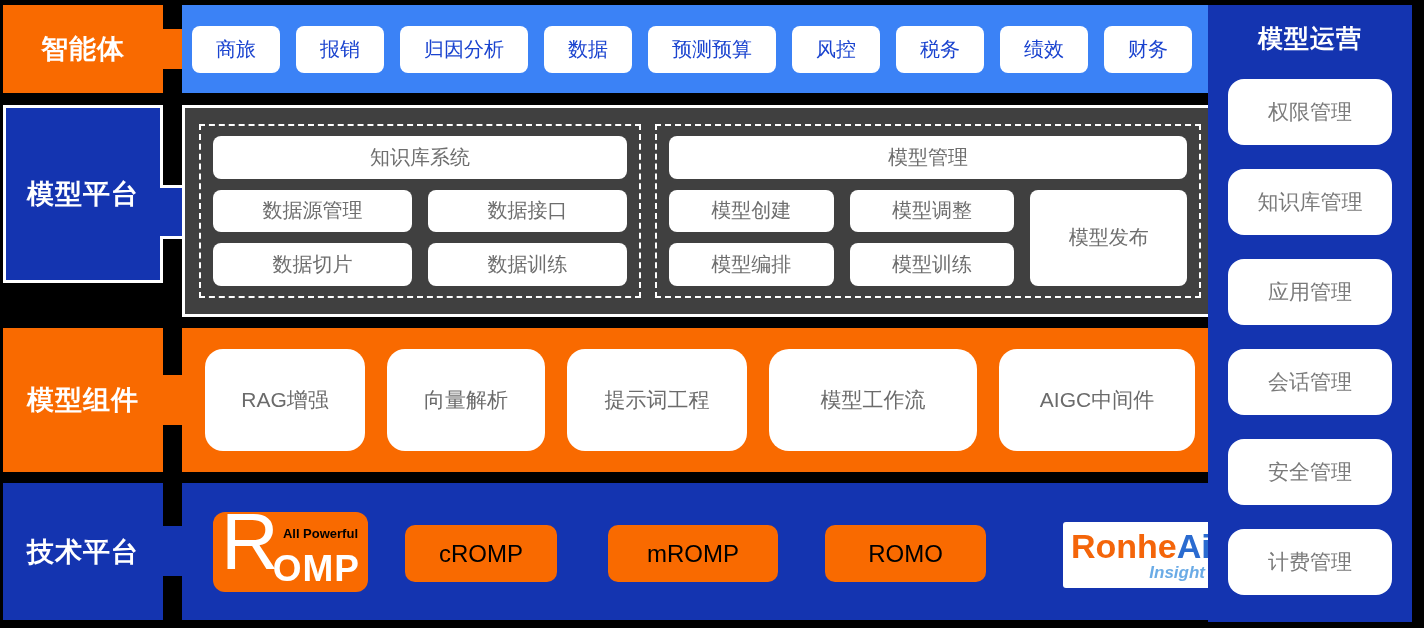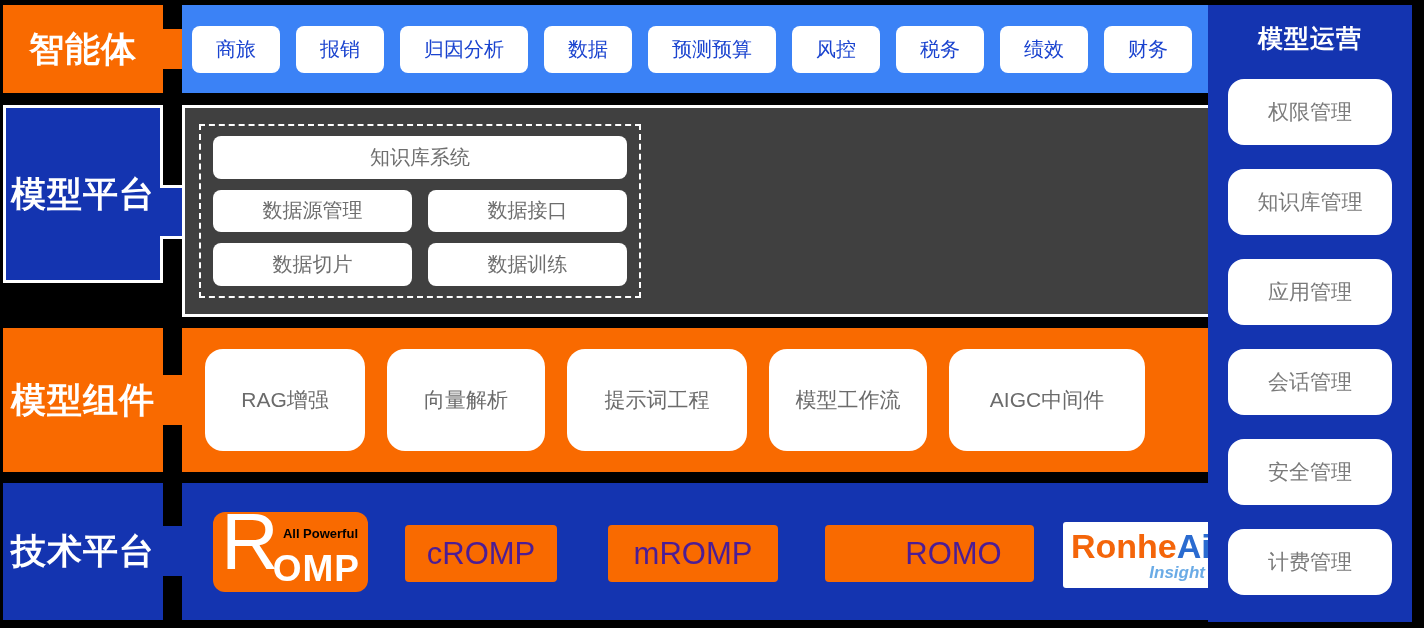--- a/index.html
+++ b/index.html
@@ -1,21 +1,21 @@
 <!DOCTYPE html>
 <html><head>
 <meta charset="utf-8">
 <style>
   html,body{margin:0;padding:0;background:#000;}
   body{font-family:"Liberation Sans","DejaVu Sans",sans-serif;}
   #stage{position:relative;width:1424px;height:628px;background:#000;overflow:hidden;}
 
   
   .label-block{position:absolute;left:3px;width:160px;display:flex;align-items:center;
-    justify-content:center;color:#fff;font-weight:bold;font-size:35px;letter-spacing:1px;box-sizing:border-box;text-align:center;}
+    justify-content:center;color:#fff;font-weight:bold;font-size:27px;letter-spacing:1px;box-sizing:border-box;text-align:center;}
   .lbl-agents{top:5px;height:88px;background:#F96A00;}
   .lbl-platform{top:105px;height:178px;background:#1434B0;border:3px solid #fff;}
   .lbl-components{top:328px;height:144px;background:#F96A00;}
   .lbl-tech{top:483px;height:137px;background:#1434B0;}
 
   
   .tab{position:absolute;left:160px;width:25px;box-sizing:border-box;}
   .tab-agents{top:29px;height:40px;background:#F96A00;}
   .tab-platform{top:185px;height:54px;background:#1434B0;border-top:3px solid #fff;border-bottom:3px solid #fff;}
   .tab-components{top:375px;height:50px;background:#F96A00;}
@@ -34,28 +34,28 @@
   .grp-model{left:470px;top:16px;width:546px;height:174px;grid-template-columns:1fr 1fr 0.95fr;grid-template-rows:1fr 1fr 1fr;}
   .node{background:#fff;border-radius:8px;color:#6e6e6e;font-size:20px;display:flex;
     align-items:center;justify-content:center;white-space:nowrap;}
   .node-wide2{grid-column:1/3;}
   .node-wide3{grid-column:1/4;}
   .node-tall{grid-column:3/4;grid-row:2/4;}
 
   .main-components{top:328px;height:144px;background:#F96A00;display:flex;align-items:center;padding-left:23px;gap:22px;}
   .big-node{background:#fff;border-radius:18px;height:102px;color:#6b6b6b;font-size:21px;
     display:flex;align-items:center;justify-content:center;white-space:nowrap;}
-  .bn-1{width:160px;}.bn-2{width:158px;}.bn-3{width:180px;}.bn-4{width:158px;}.bn-5{width:196px;}
+  .bn-1{width:160px;}.bn-2{width:158px;}.bn-3{width:180px;}.bn-4{width:208px;border-radius:20px;}.bn-5{width:196px;}
 
   .main-tech{top:483px;height:137px;background:#1434B0;}
-  .orange-chip{position:absolute;background:#F96A00;border-radius:4px;color:#4c1d95;font-size:31px;
+  .orange-chip{position:absolute;background:#F96A00;border-radius:10px;color:#000000;font-size:24px;
     display:flex;align-items:center;justify-content:center;white-space:nowrap;top:42px;height:57px;}
   .oc-1{left:223px;width:152px;}
   .oc-2{left:426px;width:170px;}
-  .oc-3{left:643px;width:161px;padding-left:48px;}
+  .oc-3{left:643px;width:161px;}
 
   .romp-logo{position:absolute;left:31px;top:29px;width:155px;height:80px;background:#F96A00;border-radius:12px;}
   .romp-r{position:absolute;left:8px;top:-10px;font-size:80px;line-height:1;color:#fff;}
   .romp-tag{position:absolute;right:10px;top:14px;font-size:13px;color:#000000;font-weight:bold;}
   .romp-omp{position:absolute;right:8px;bottom:2px;font-size:37px;font-weight:bold;color:#fff;letter-spacing:1px;}
 
   .ronhe-logo{position:absolute;left:881px;top:39px;width:150px;height:66px;background:#fff;border-radius:3px;
     display:flex;flex-direction:column;justify-content:center;padding:2px 8px;box-sizing:border-box;}
   .ronhe-line1{font-size:34px;font-weight:bold;line-height:1.05;}
   .ronhe-orange{color:#F4650A;}
@@ -98,20 +98,28 @@
   </div>
 
   <div class="main-block main-platform">
     <div class="dashed-group grp-knowledge">
       <div class="node node-wide2">知识库系统</div>
       <div class="node">数据源管理</div>
       <div class="node">数据接口</div>
       <div class="node">数据切片</div>
       <div class="node">数据训练</div>
     </div>
+    <div class="dashed-group grp-model">
+      <div class="node node-wide3">模型管理</div>
+      <div class="node">模型创建</div>
+      <div class="node">模型调整</div>
+      <div class="node node-tall">模型发布</div>
+      <div class="node">模型编排</div>
+      <div class="node">模型训练</div>
+    </div>
   </div>
 
   <div class="main-block main-components">
     <div class="big-node bn-1">RAG增强</div>
     <div class="big-node bn-2">向量解析</div>
     <div class="big-node bn-3">提示词工程</div>
     <div class="big-node bn-4">模型工作流</div>
     <div class="big-node bn-5">AIGC中间件</div>
   </div>
 

